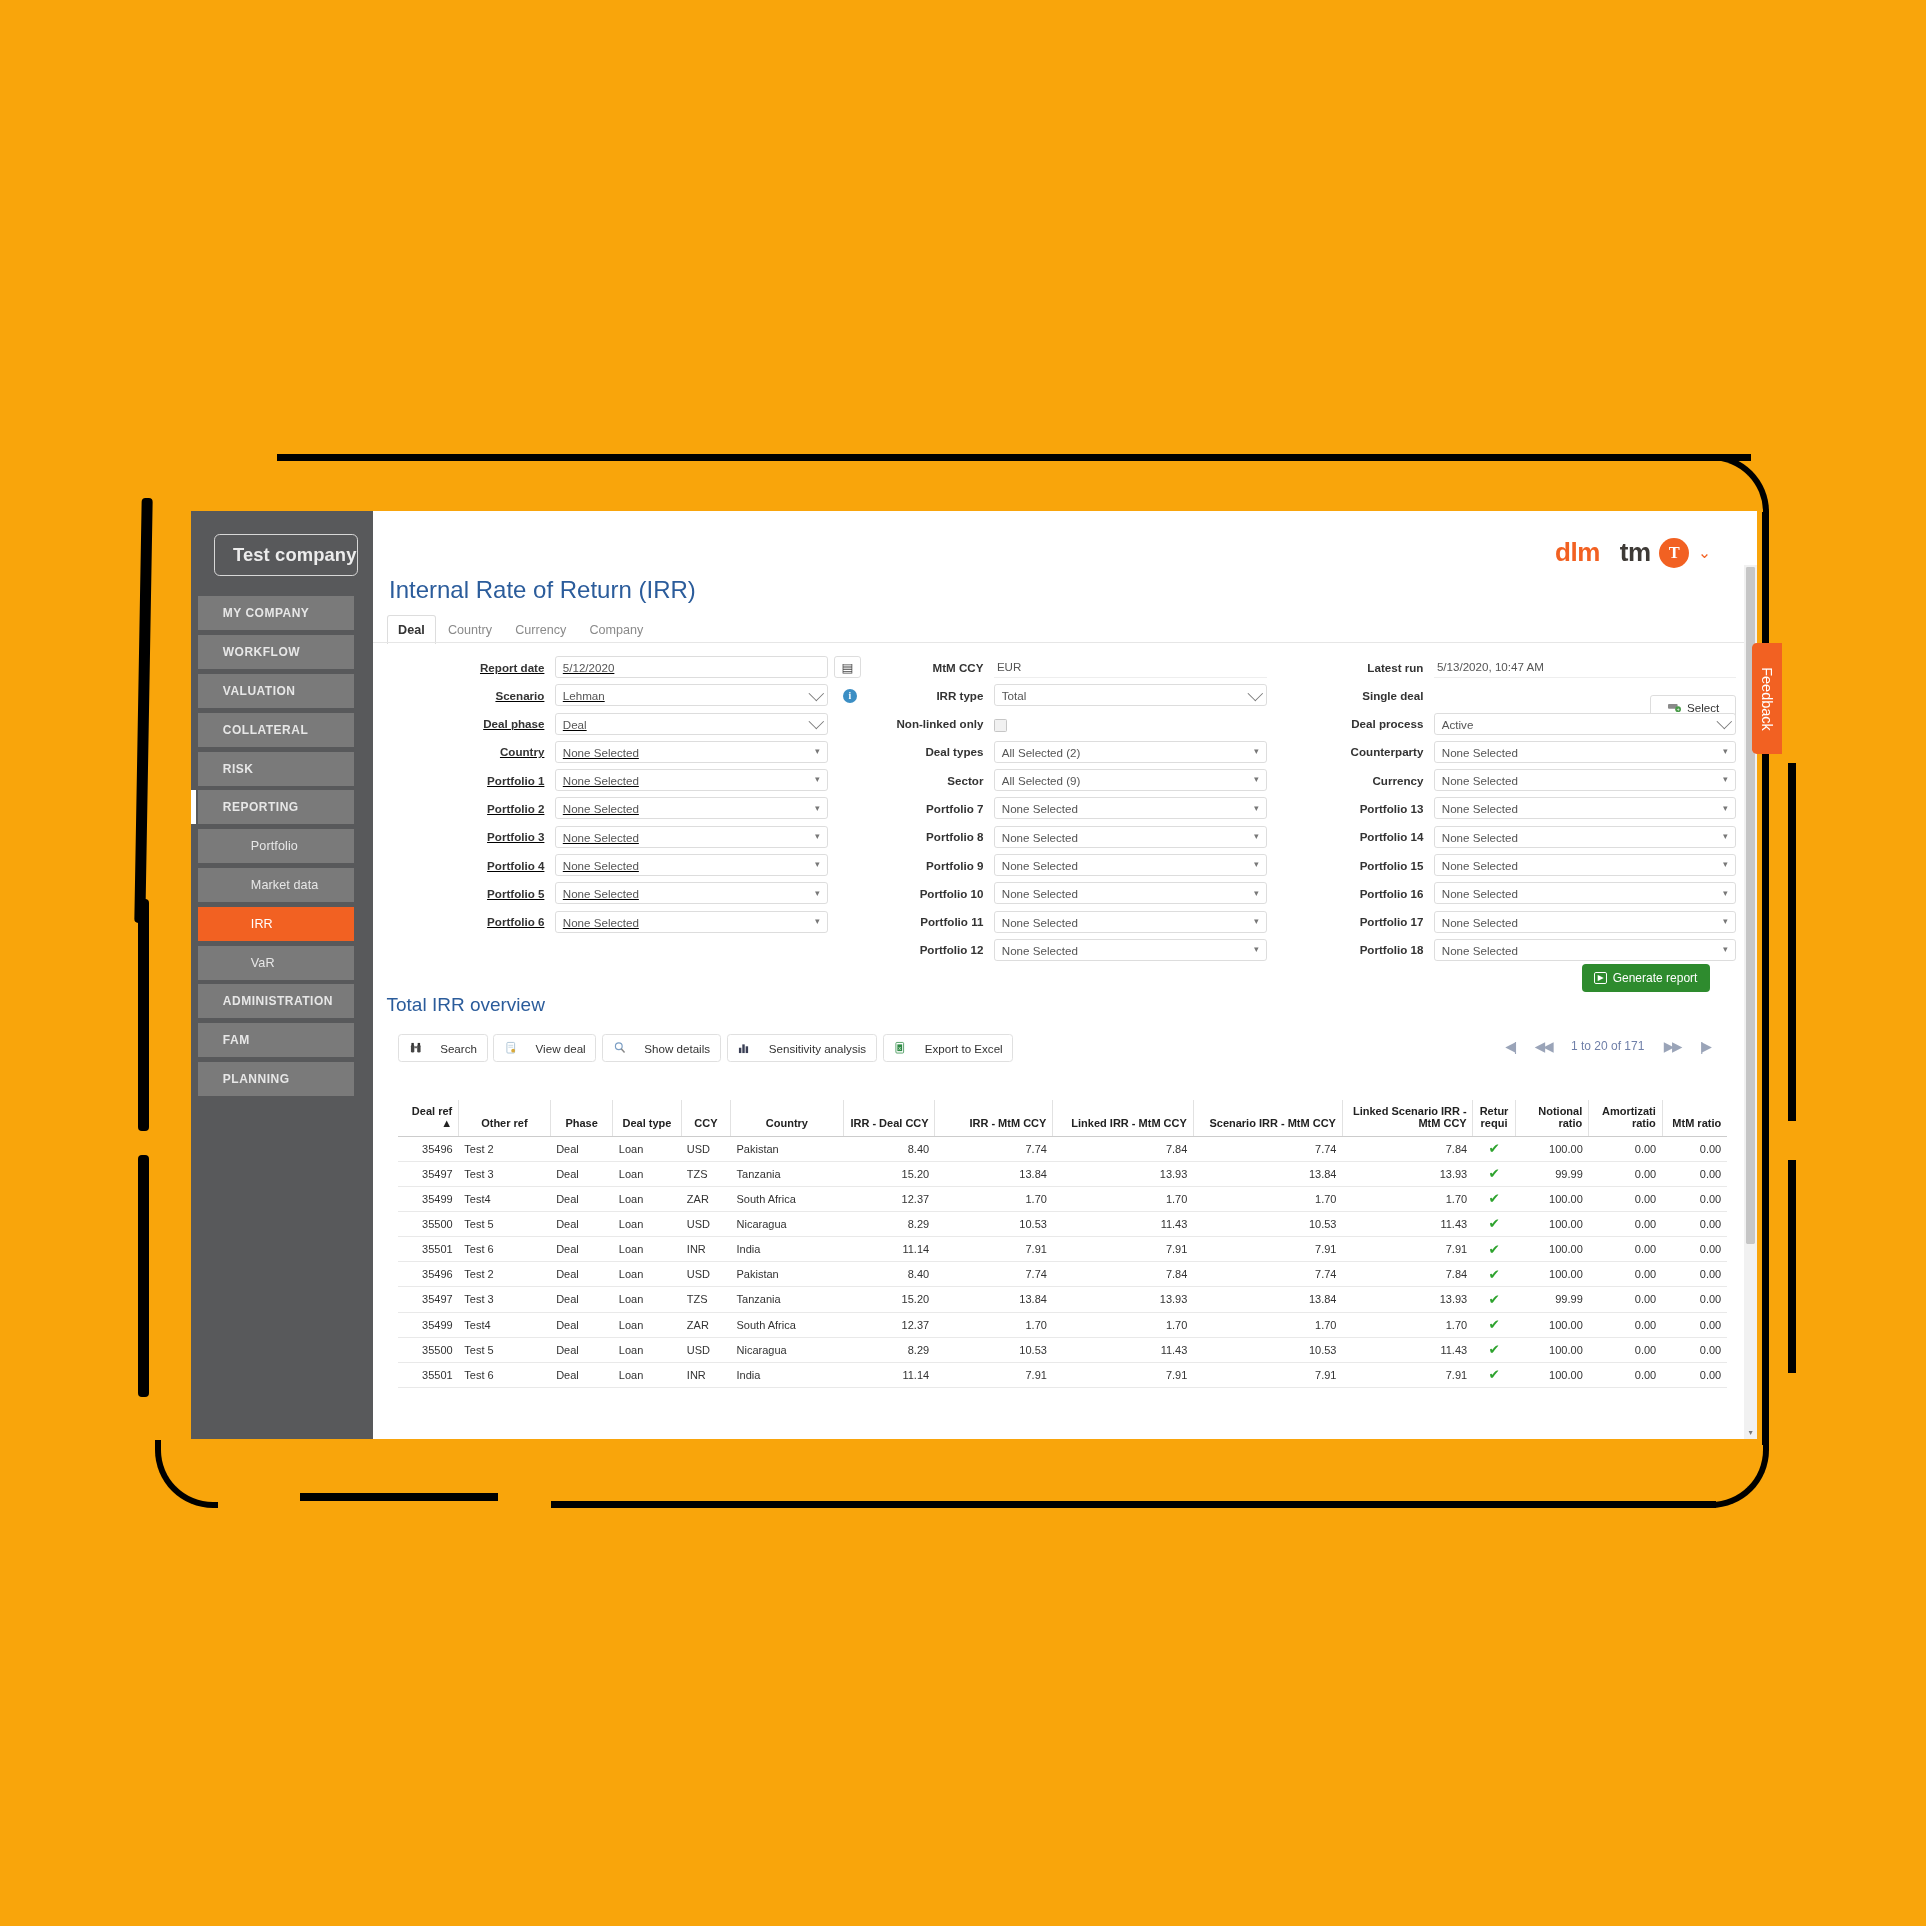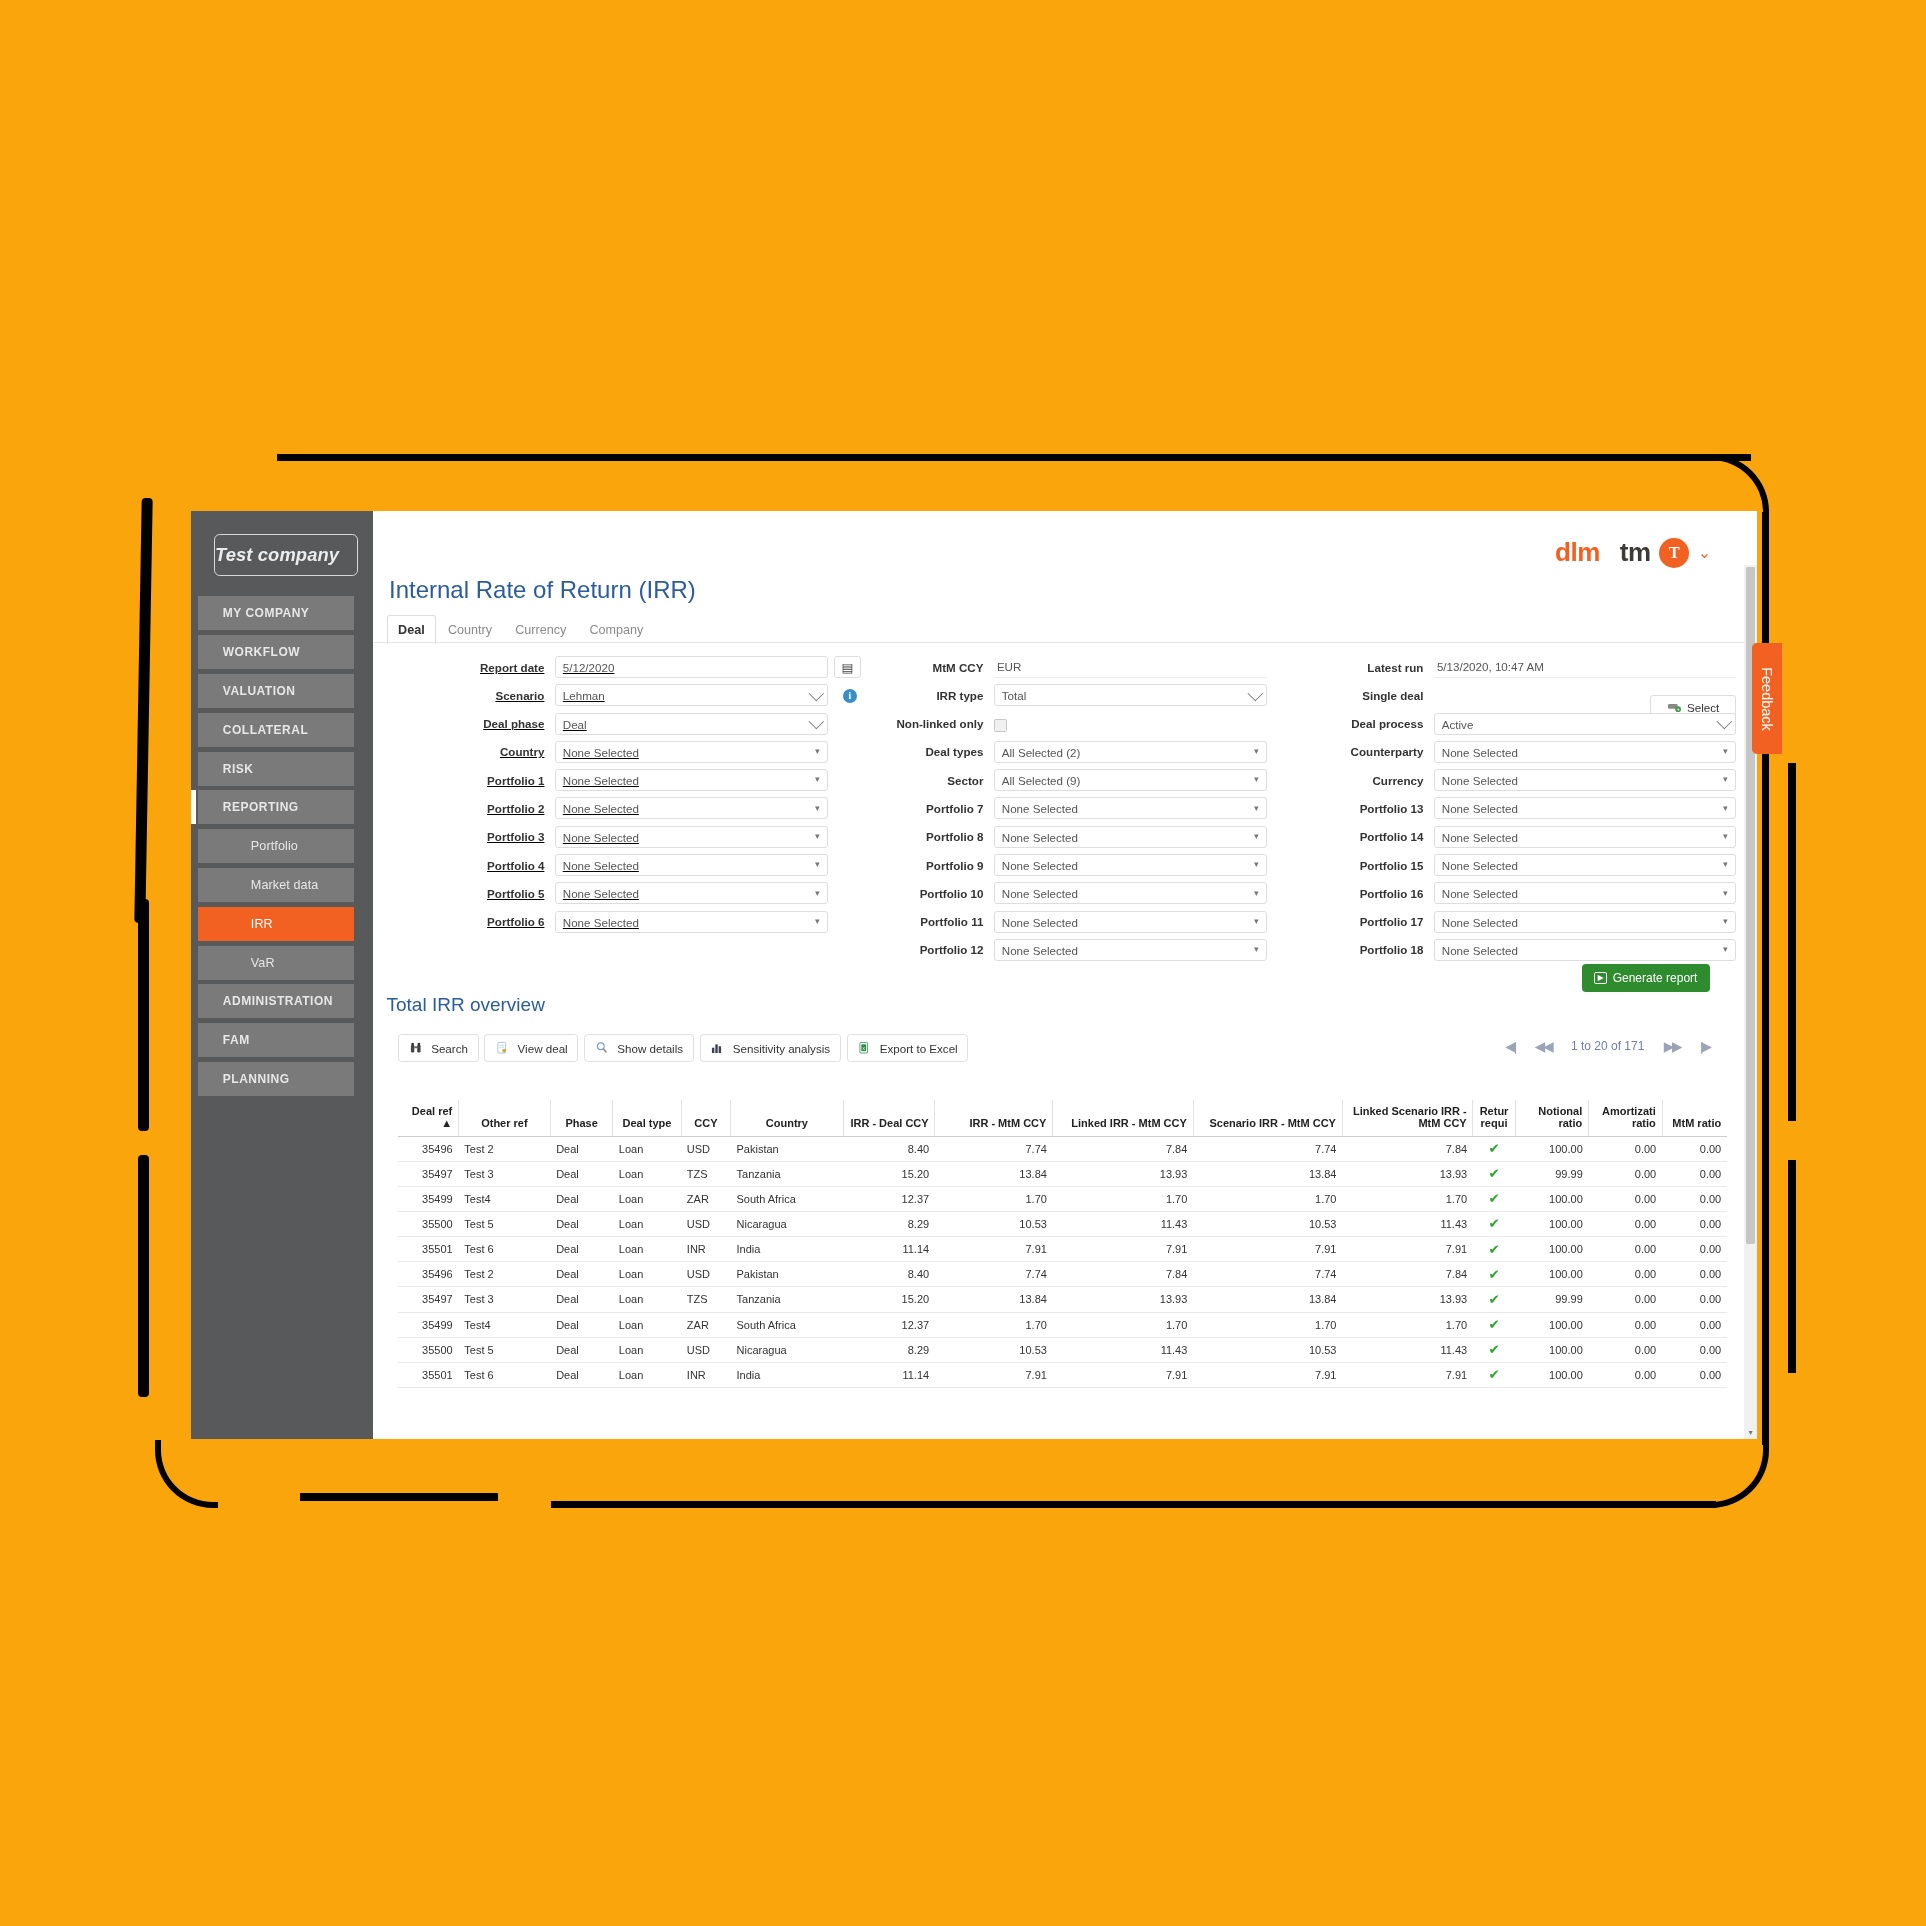--- a/index.html
+++ b/index.html
@@ -36,22 +36,22 @@
   
   .app {
     position:absolute; left:191px; top:511px; width:1566px; height:928px;
     background:#fff; overflow:hidden; display:flex;
   }
 
   
   .sidebar { width:182px; background:#58595B; flex:0 0 182px; padding:0; }
   .company-box {
     margin:23px 15.5px 20px 23px; border:1.4px solid #d8d8d8; border-radius:5.8px;
-    color:#ececec; font-weight:bold; font-size:18.4px; text-align:left;
-    padding:8.7px 0 9.7px 0; letter-spacing:0.1px;font-style:italic;
+    color:#ececec; font-weight:bold; font-size:18.4px; text-align:right;
+    padding:8.7px 0 9.7px 0; letter-spacing:0.1px;
   }
   .nav-item {
     background:#7A7A7A; margin:0 19.3px 4.8px 6.8px; height:34px; display:flex; align-items:center;
     color:#e7e7e7; font-size:12px; font-weight:bold; letter-spacing:0.5px;
     padding-left:25px; position:relative;
   }
   .nav-item.sub { font-weight:normal; font-size:12.6px; letter-spacing:0.1px; padding-left:53px; }
   .nav-item.active-parent::before {
     content:""; position:absolute; left:-6.8px; top:0; width:5.3px; height:100%; background:#fff;
   }
@@ -125,21 +125,21 @@
     border-radius:3.9px; font-size:12px; padding:6.8px 12.6px; display:flex; align-items:center; gap:5.8px;
   }
   .gen-ico { width:12.6px; height:12.6px; border:1.4px solid #fff; border-radius:1.9px; display:flex;
              align-items:center; justify-content:center; font-size:7.7px; }
 
   .section-title { position:absolute; left:13.5px; top:483px; font-size:19px; color:#2B5C9B; }
 
   .toolbar { position:absolute; left:25px; top:523px; display:flex; gap:5.8px; }
   .tbtn {
     border:0.5px solid #e0e0e0; border-radius:3.4px; background:#fff; height:28px;
-    display:flex; align-items:center; gap:9px; padding:0 9.7px; font-size:11.6px; color:#333;
+    display:flex; align-items:center; gap:18px; padding:0 9.7px; font-size:11.6px; color:#333;
   }
   .tb-ico { width:13.5px; height:13.5px; display:inline-block; position:relative; }
 
   .pager { position:absolute; right:47px; top:527px; display:flex; align-items:center; gap:19.3px;
            font-size:12px; color:#6f7fa8; }
   .pg-ico { color:#9aa4b8; font-size:13.5px; letter-spacing:-1.9px; }
 
   
   .tbl-wrap { position:absolute; left:25px; top:561px; right:30px; }
   table { border-collapse:collapse; width:100%; font-size:11px; table-layout:fixed;margin-top:28px; }

